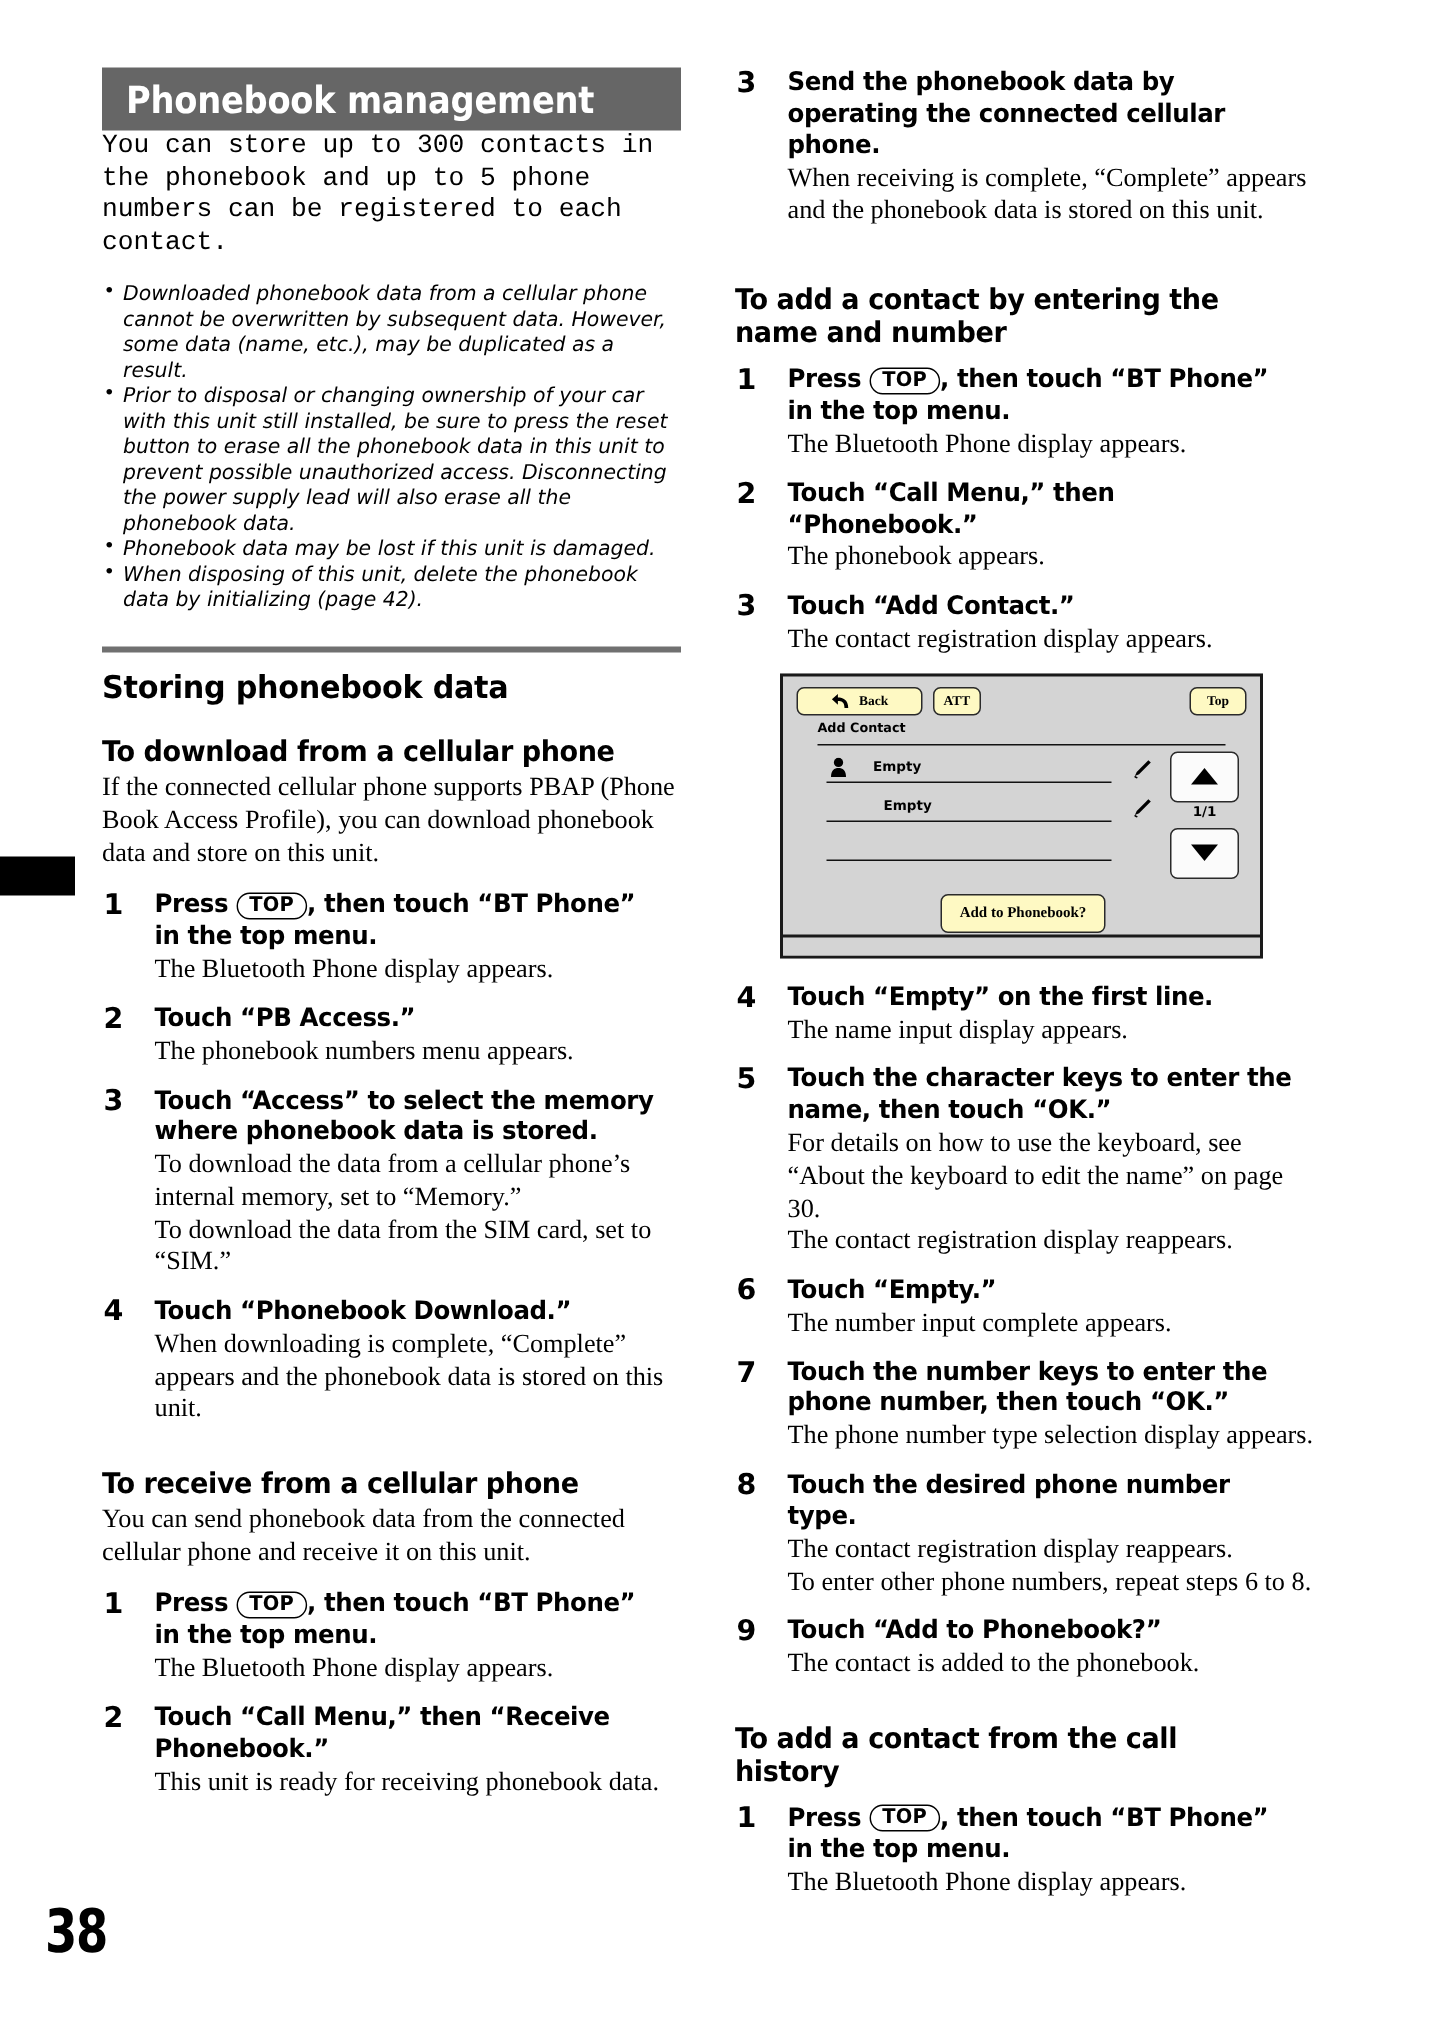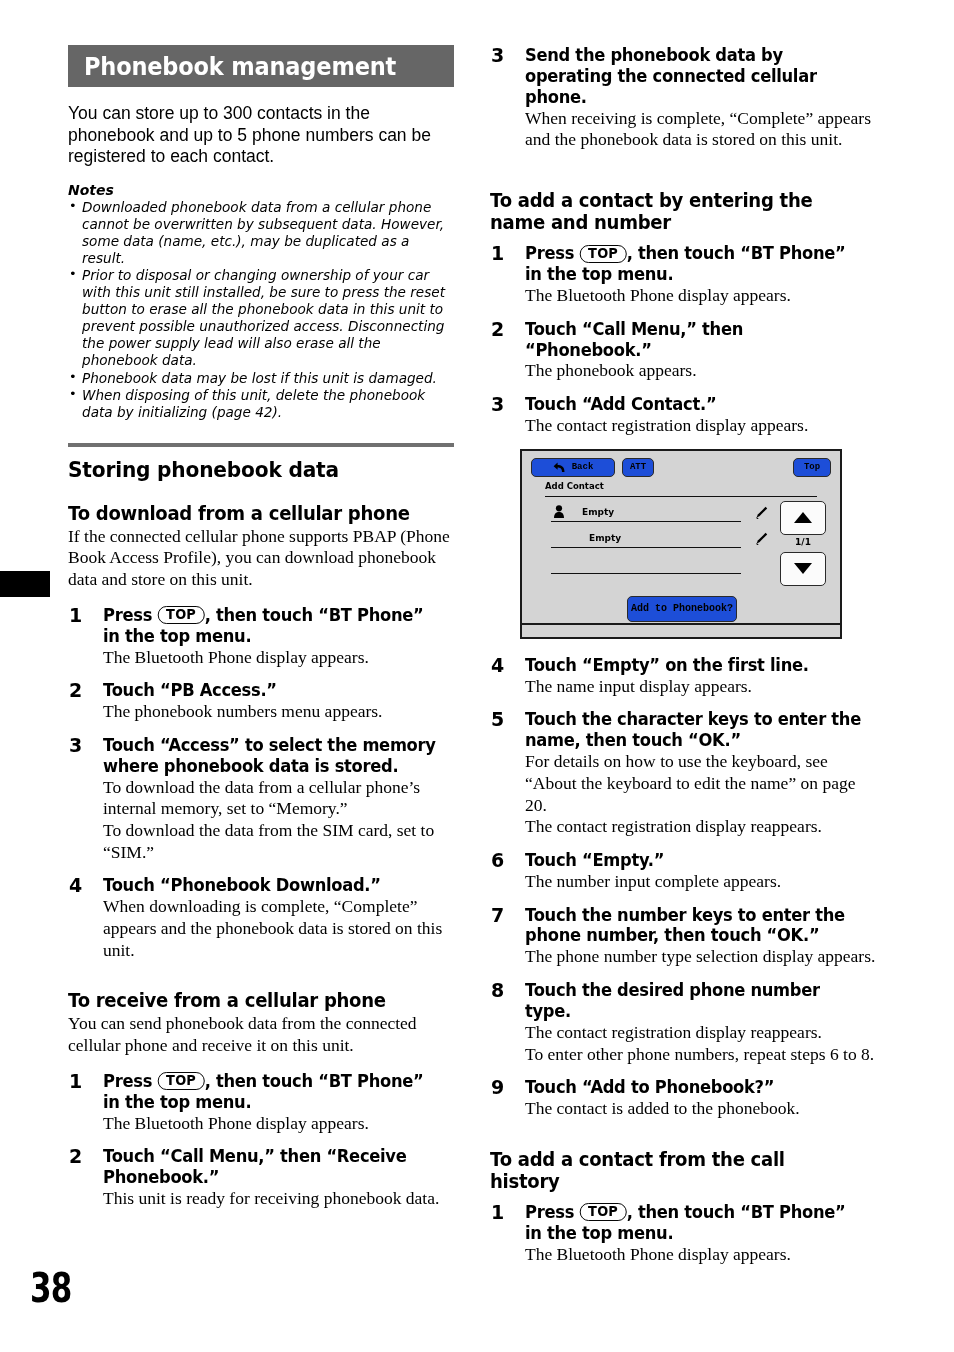--- a/index.html
+++ b/index.html
@@ -57,35 +57,35 @@
 
   
   .banner {
     background: #666666;
     color: #ffffff;
     height: 42px;
     display: flex;
     align-items: center;
     padding-left: 16px;
     box-sizing: border-box;
-    margin-bottom: 16px;
+    margin-bottom: 0;
   }
   .banner-title {
     font-family: "DejaVu Sans", sans-serif;
     font-weight: bold;
     font-size: 25px;
     letter-spacing: -0.2px;
     transform: scaleX(0.90);
     transform-origin: left center;
     white-space: nowrap;
   }
 
   
   .intro {
-    font-family: Liberation Sans, sans-serif;
+    font-family: Liberation Mono, monospace;
     font-size: 17.5px;
     line-height: 1.24;
     margin: 0 0 14px 0;
   }
 
   .notes-label {
     font-family: "DejaVu Sans", sans-serif;
     font-style: italic;
     font-weight: bold;
     font-size: 14px;
@@ -203,24 +203,24 @@
   }
   .screen {
     position: relative;
     width: 322px;
     height: 190px;
     background: #d4d4d4;
     border: 2px solid #1a1a1a;
     box-sizing: border-box;
   }
   .scr-btn {
-    background: #1d4ed8;
+    background: #fef9c3;
     border: 1.6px solid #2a2a2a;
     border-radius: 5px;
-    font-family: Liberation Mono, monospace;
+    font-family: Liberation Serif, serif;
     font-weight: bold;
     font-size: 9px;
     display: flex;
     align-items: center;
     justify-content: center;
     box-sizing: border-box;
     color: #000;
   }
   .btn-back {
     position: absolute;
@@ -345,21 +345,20 @@
   <div class="page-number">38</div>
 
   <div class="col col-left">
 
     <div class="banner">
       <div class="banner-title">Phonebook management</div>
     </div>
 
     <p class="intro">You can store up to 300 contacts in the phonebook and up to 5 phone numbers can be registered to each contact.</p>
 
-    <div class="notes-label">Notes</div>
     <ul class="notes">
       <li>Downloaded phonebook data from a cellular phone cannot be overwritten by subsequent data. However, some data (name, etc.), may be duplicated as a result.</li>
       <li>Prior to disposal or changing ownership of your car with this unit still installed, be sure to press the reset button to erase all the phonebook data in this unit to prevent possible unauthorized access. Disconnecting the power supply lead will also erase all the phonebook data.</li>
       <li>Phonebook data may be lost if this unit is damaged.</li>
       <li>When disposing of this unit, delete the phonebook data by initializing (page 42).</li>
     </ul>
 
     <div class="rule"></div>
     <h2 class="sec-head">Storing phonebook data</h2>
 
@@ -503,21 +502,21 @@
 
     <ol class="steps">
       <li>
         <span class="step-num">4</span>
         <p class="step-title">Touch “Empty” on the first line.</p>
         <p class="step-body">The name input display appears.</p>
       </li>
       <li>
         <span class="step-num">5</span>
         <p class="step-title">Touch the character keys to enter the name, then touch “OK.”</p>
-        <p class="step-body" style="white-space:pre-line">For details on how to use the keyboard, see “About the keyboard to edit the name” on page 20.
+        <p class="step-body" style="white-space:pre-line">For details on how to use the keyboard, see “About the keyboard to edit the name” on page 30.
 The contact registration display reappears.</p>
       </li>
       <li>
         <span class="step-num">6</span>
         <p class="step-title">Touch “Empty.”</p>
         <p class="step-body">The number input complete appears.</p>
       </li>
       <li>
         <span class="step-num">7</span>
         <p class="step-title">Touch the number keys to enter the phone number, then touch “OK.”</p>

